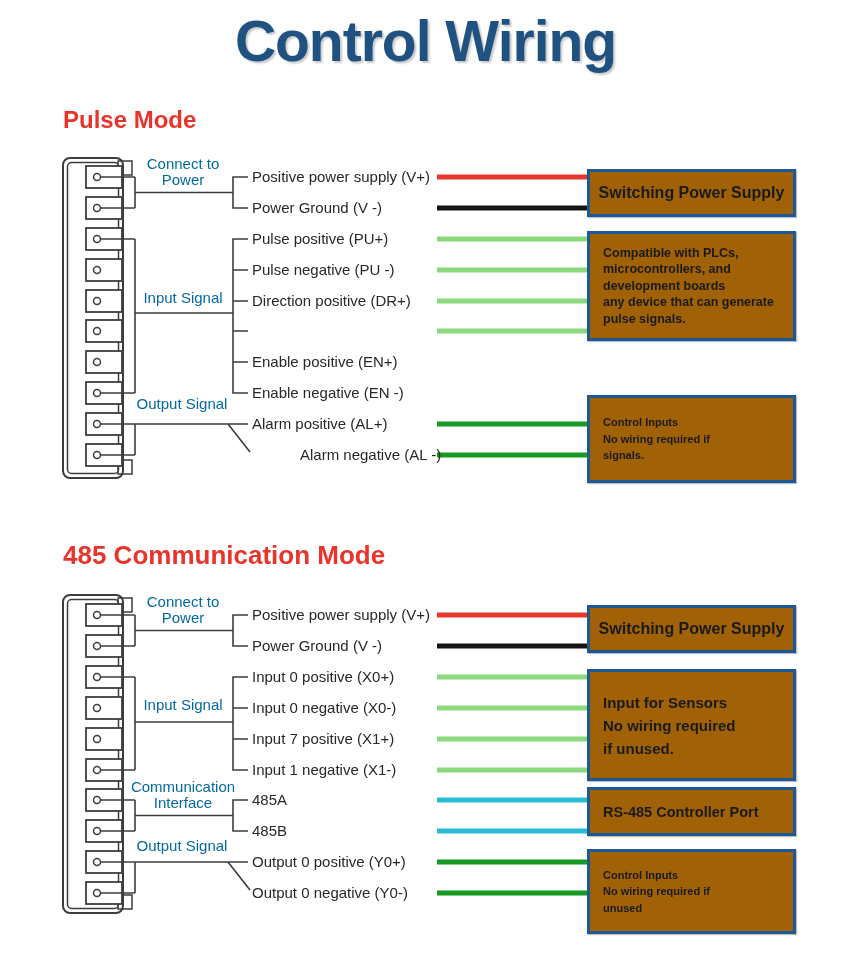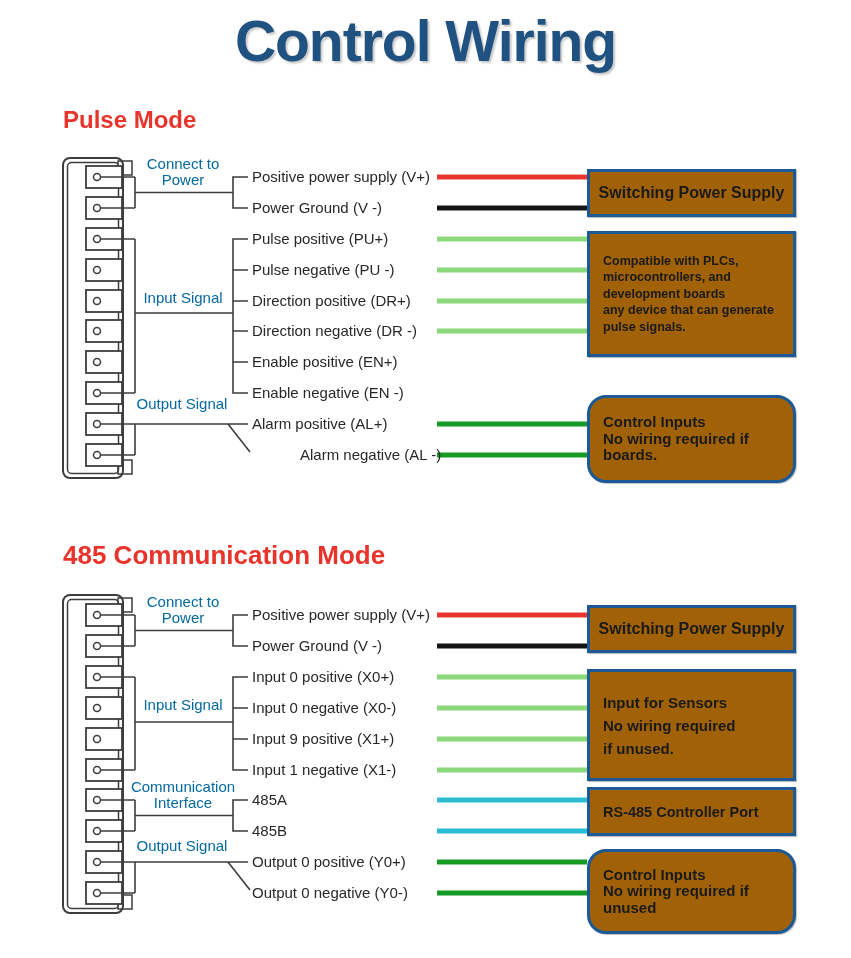--- a/index.html
+++ b/index.html
@@ -27,21 +27,21 @@
   .grp{position:absolute;text-align:center;font-size:15px;line-height:15.5px;color:#0369a1;}
   .sig{position:absolute;left:252px;height:20px;line-height:20px;font-size:15px;color:#282828;white-space:nowrap;}
 
   .box{position:absolute;left:587px;width:209px;box-sizing:border-box;background:#a16207;
        border:3px solid #1B5A96;box-shadow:1px 1px 1px rgba(0,0,0,0.25);color:#1a1a1a;}
   .box.center{display:flex;align-items:center;justify-content:center;
               font-weight:bold;font-size:16px;}
   .box.lines{display:flex;flex-direction:column;justify-content:center;
              padding-left:13px;padding-right:6px;font-weight:bold;}
   .box.small{font-size:12.5px;line-height:16.5px;}
-  .box.med{font-size:15px;line-height:16.5px;border-radius:19px;}
+  .box.med{font-size:11px;line-height:16.5px;}
   .box.spread{font-size:15px;line-height:23px;}
   .box.oneline{display:flex;align-items:center;padding-left:13px;
                font-weight:bold;font-size:14.5px;}
 </style>
 </head>
 <body>
 
 <div class="page">
 
   <svg class="diagram" width="851" height="958" viewBox="0 0 851 958">
@@ -137,56 +137,55 @@
     <div>Power</div>
   </div>
   <div class="grp" style="left:133px;top:290px;width:100px;">Input Signal</div>
   <div class="grp" style="left:126px;top:396px;width:112px;">Output Signal</div>
 
   <div class="sig" style="top:167px;">Positive power supply (V+)</div>
   <div class="sig" style="top:198px;">Power Ground (V -)</div>
   <div class="sig" style="top:229px;">Pulse positive (PU+)</div>
   <div class="sig" style="top:260px;">Pulse negative (PU -)</div>
   <div class="sig" style="top:291px;">Direction positive (DR+)</div>
-  <div class="sig" style="top:321px;">Direction negative (DR -)</div>
   <div class="sig" style="top:352px;">Enable positive (EN+)</div>
   <div class="sig" style="top:383px;">Enable negative (EN -)</div>
   <div class="sig" style="top:414px;">Alarm positive (AL+)</div>
   <div class="sig" style="top:445px;margin-left:48px;">Alarm negative (AL -)</div>
 
   <div class="box center" style="top:169px;height:48px;">Switching Power Supply</div>
-  <div class="box lines small" style="top:231px;height:126px;justify-content:center;">
+  <div class="box lines small" style="top:231px;height:110px;justify-content:center;">
     <div>Compatible with PLCs,</div>
     <div>microcontrollers, and</div>
     <div>development boards</div>
     <div>any device that can generate</div>
     <div>pulse signals.</div>
   </div>
   <div class="box lines med" style="top:395px;height:88px;">
     <div>Control Inputs</div>
     <div>No wiring required if</div>
-    <div>boards.</div>
+    <div>signals.</div>
   </div>
 
   <div class="grp" style="left:133px;top:594px;width:100px;">
     <div>Connect to</div>
     <div>Power</div>
   </div>
   <div class="grp" style="left:133px;top:697px;width:100px;">Input Signal</div>
   <div class="grp" style="left:118px;top:779px;width:130px;">
     <div>Communication</div>
     <div>Interface</div>
   </div>
   <div class="grp" style="left:126px;top:838px;width:112px;">Output Signal</div>
 
   <div class="sig" style="top:605px;">Positive power supply (V+)</div>
   <div class="sig" style="top:636px;">Power Ground (V -)</div>
   <div class="sig" style="top:667px;">Input 0 positive (X0+)</div>
   <div class="sig" style="top:698px;">Input 0 negative (X0-)</div>
-  <div class="sig" style="top:729px;">Input 9 positive (X1+)</div>
+  <div class="sig" style="top:729px;">Input 7 positive (X1+)</div>
   <div class="sig" style="top:760px;">Input 1 negative (X1-)</div>
   <div class="sig" style="top:790px;">485A</div>
   <div class="sig" style="top:821px;">485B</div>
   <div class="sig" style="top:852px;">Output 0 positive (Y0+)</div>
   <div class="sig" style="top:883px;">Output 0 negative (Y0-)</div>
 
   <div class="box center" style="top:605px;height:48px;">Switching Power Supply</div>
   <div class="box lines spread" style="top:669px;height:112px;">
     <div>Input for Sensors</div>
     <div>No wiring required</div>

